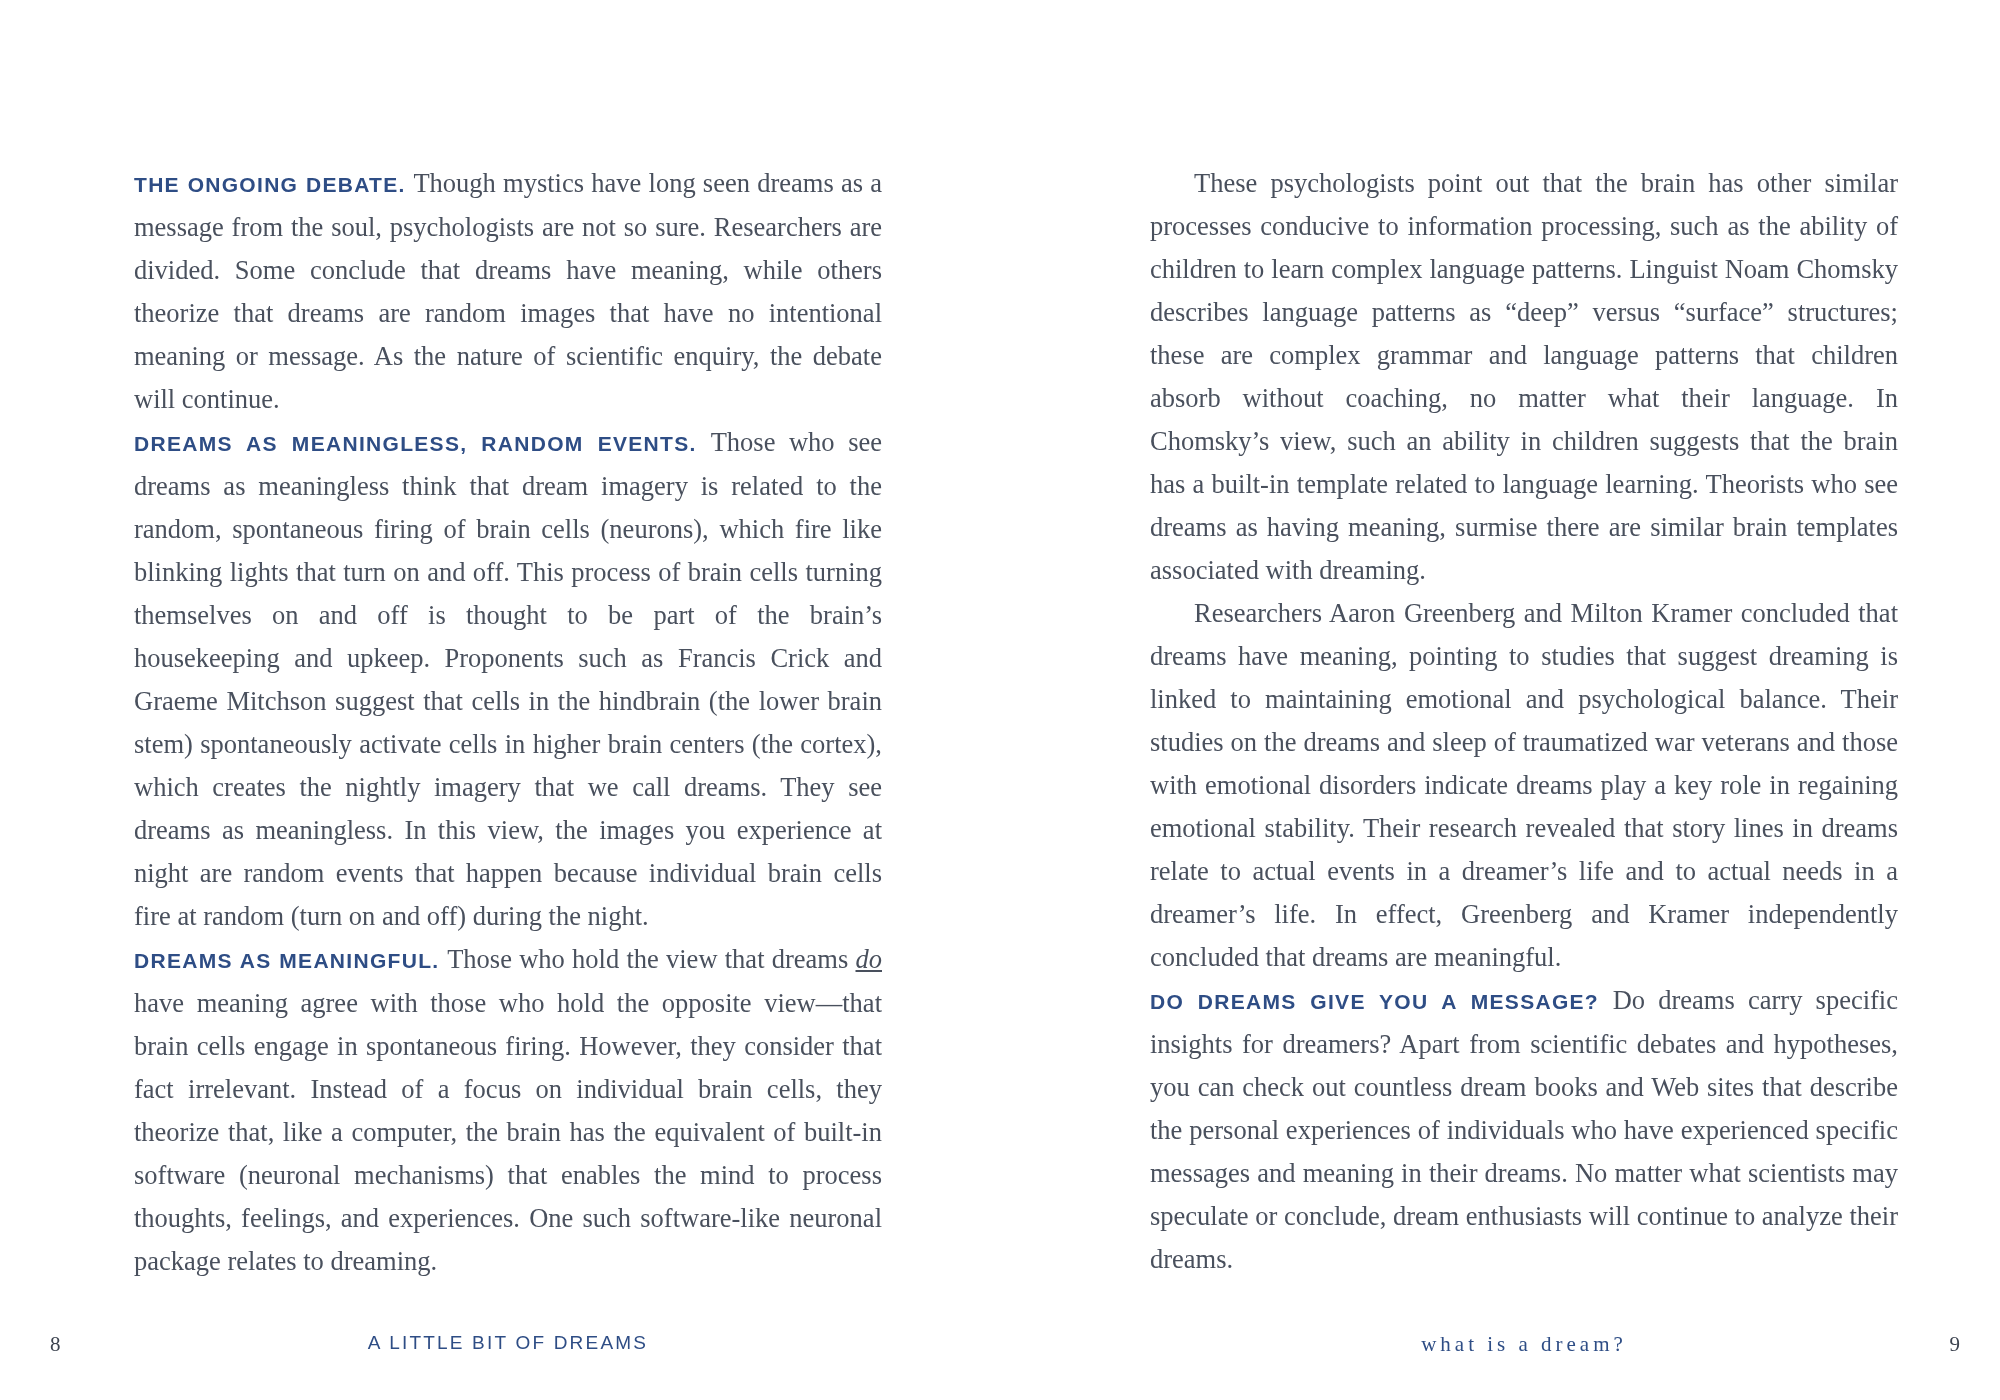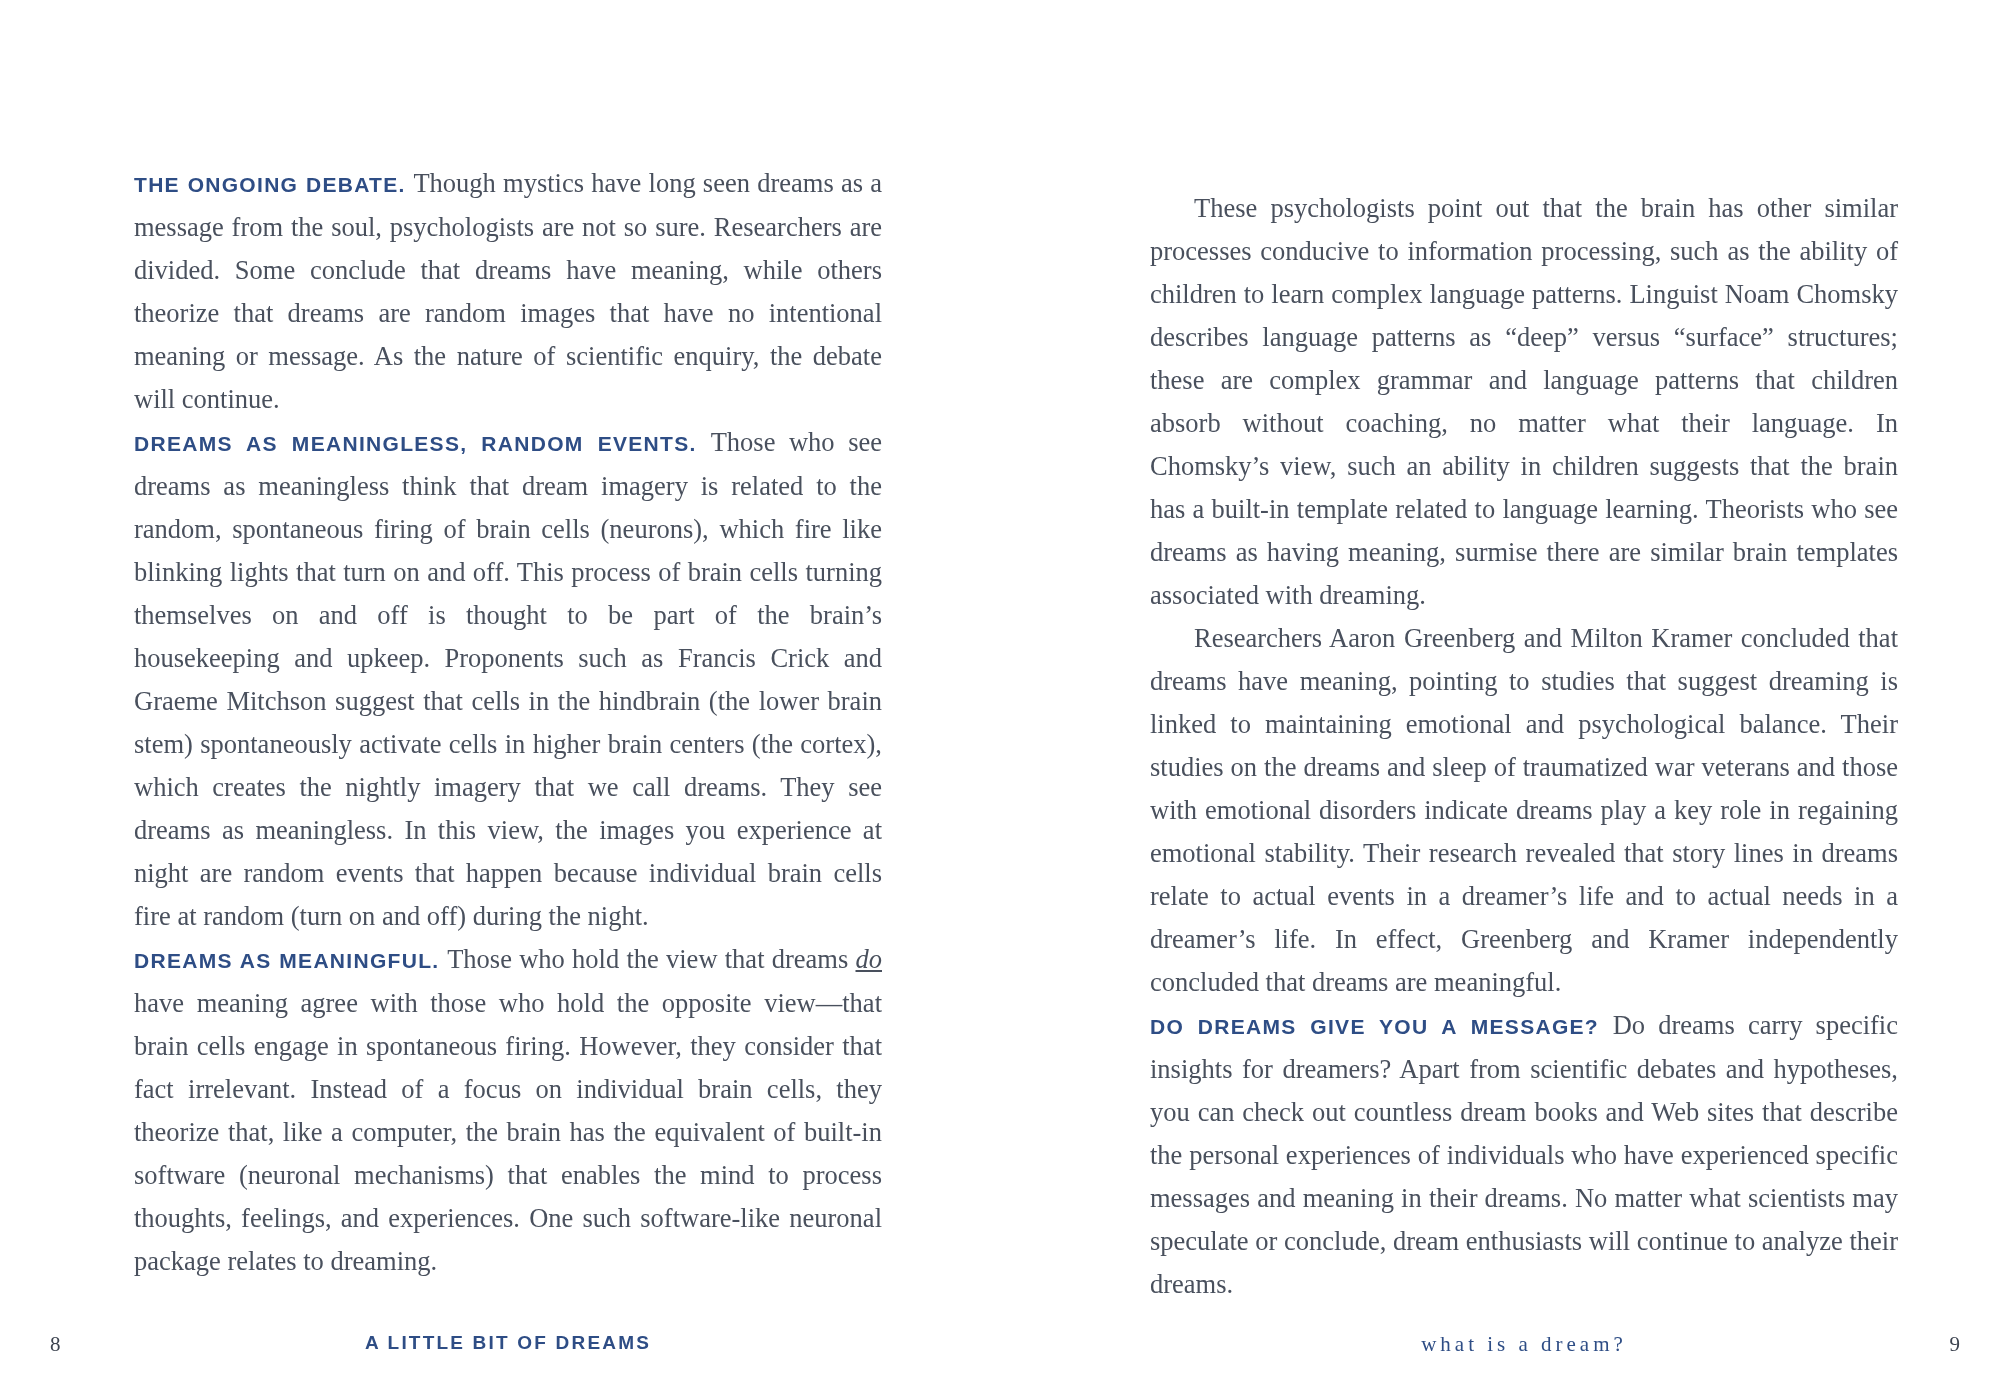--- a/index.html
+++ b/index.html
@@ -22,21 +22,21 @@
     top:162px;
     width:748px;
     color:var(--body-text);
     font-size:26.5px;
     line-height:43px;
     text-align:justify;
     hyphens:auto;
     -webkit-hyphens:auto;
   }
   .col-left{left:134px;}
-  .col-right{left:1150px;margin-top:25px;}
+  .col-right{left:1150px;}
   p.body-para{margin:0;}
   p.body-para.indent{text-indent:44px;}
   .lead-in{
     font-family:"Liberation Sans", sans-serif;
     font-weight:bold;
     font-size:21px;
     letter-spacing:1.3px;
     color:var(--heading-navy);
   }
   em{font-style:italic;text-decoration:underline;}
@@ -52,21 +52,21 @@
   .running-head{
     position:absolute;
     width:748px;
     text-align:center;
     color:var(--heading-navy);
     top:2px;
   }
   .running-head-left{
     left:134px;
     font-family:"Liberation Sans", sans-serif;
-    font-weight:bold;
+    font-weight:normal;
     font-size:19px;
     letter-spacing:2.2px;
   }
   .running-head-right{
     left:1150px;
     font-family:"Liberation Serif", serif;
     font-size:21px;
     letter-spacing:4px;
   }
 </style>

